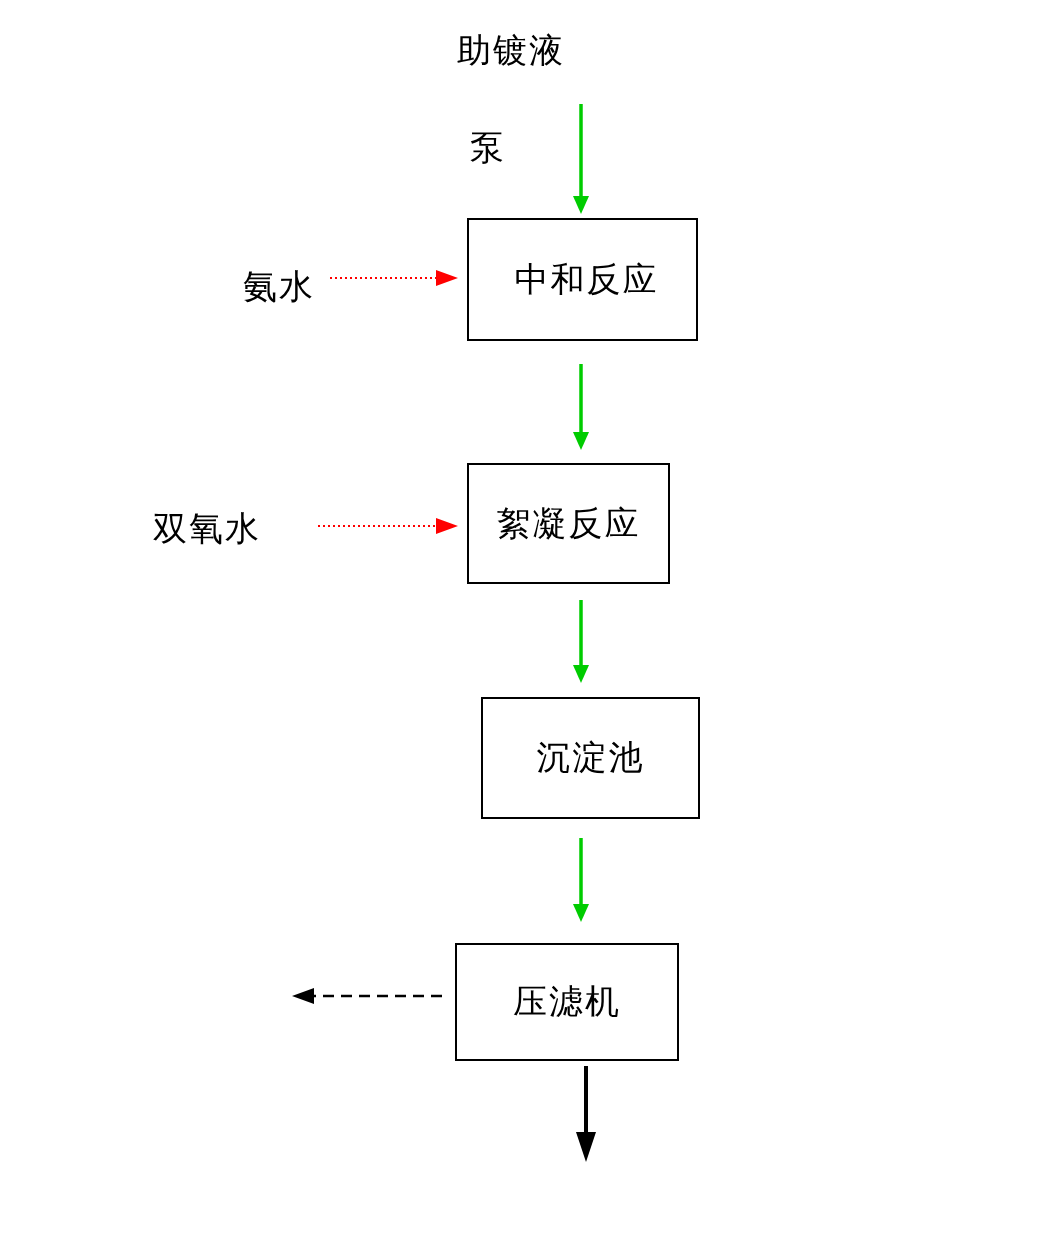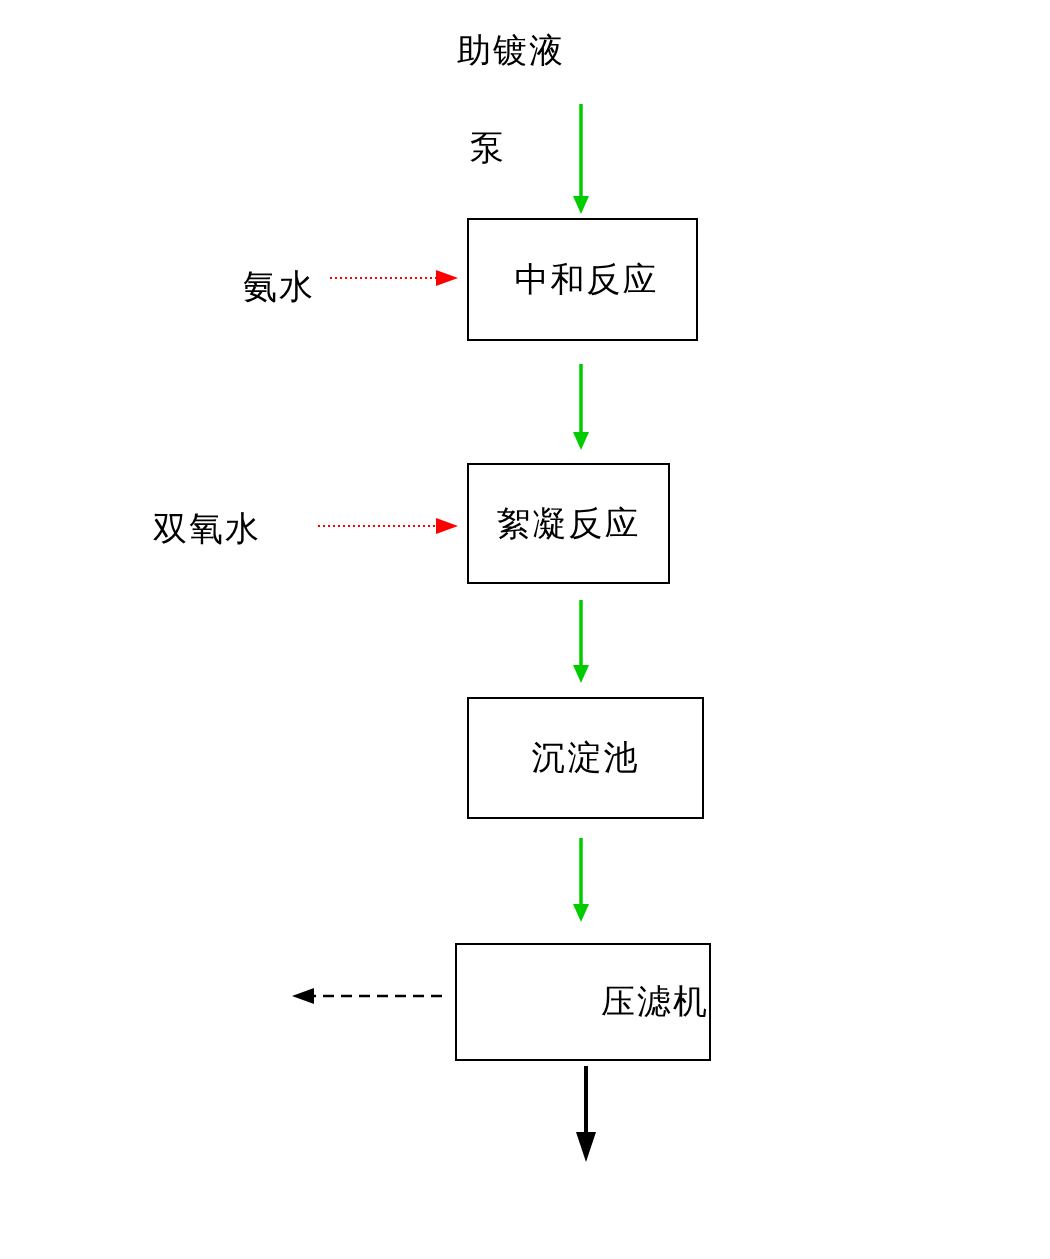--- a/index.html
+++ b/index.html
@@ -40,22 +40,22 @@
     font-size: 34px;
     color: #000000;
     letter-spacing: 2px;
     white-space: nowrap;
   }
   .centered {
     text-align: left;
   }
   #box-neutralization { left: 467px; top: 218px; width: 231px; height: 123px; padding-left: 8px; }
   #box-flocculation   { left: 467px; top: 463px; width: 203px; height: 121px; }
-  #box-sedimentation  { left: 467px; top: 697px; width: 237px; height: 122px; }
-  #box-filter-press   { left: 455px; top: 943px; width: 256px; height: 118px; justify-content: flex-end; }
+  #box-sedimentation  { left: 481px; top: 697px; width: 219px; height: 122px; }
+  #box-filter-press   { left: 455px; top: 943px; width: 224px; height: 118px; }
 
   #label-source        { left: 457px; top: 28px;  width: 250px; }
   #label-pump          { left: 470px; top: 125px; }
   #label-ammonia       { left: 203px; top: 264px; margin-left: 40px; }
   #label-peroxide      { left: 153px; top: 506px; }
   #label-mudcake       { left: 112px; top: 980px; }
   #label-filtrate      { left: 460px; top: 1176px; width: 250px; }
 </style>
 </head>
 <body>

